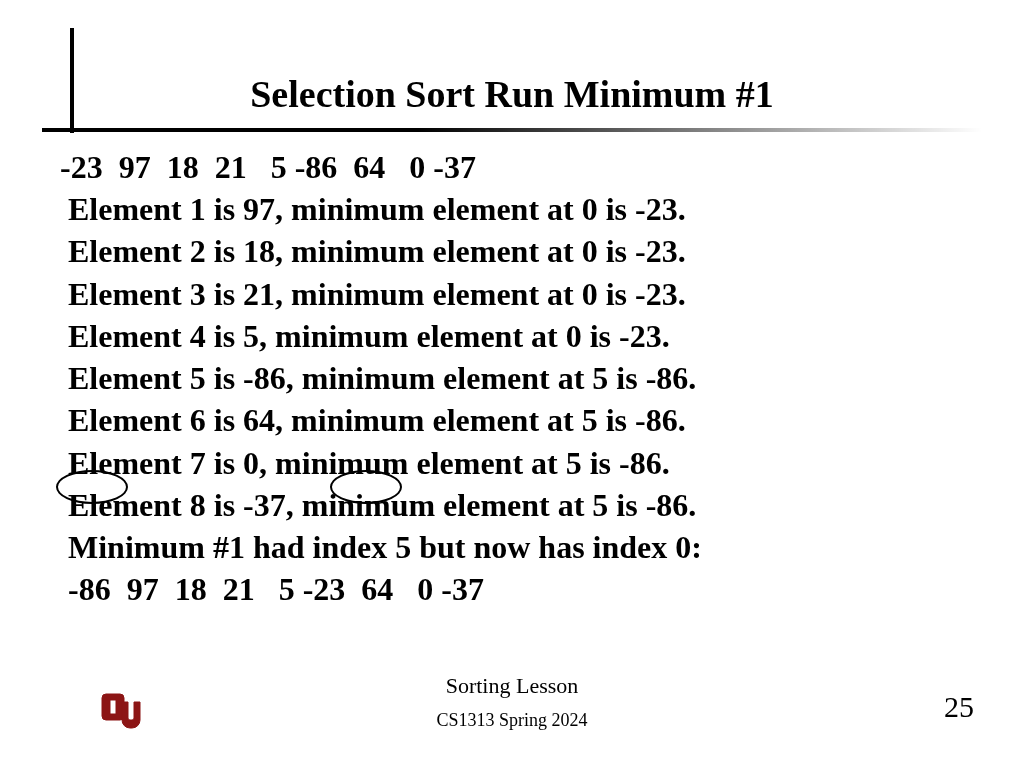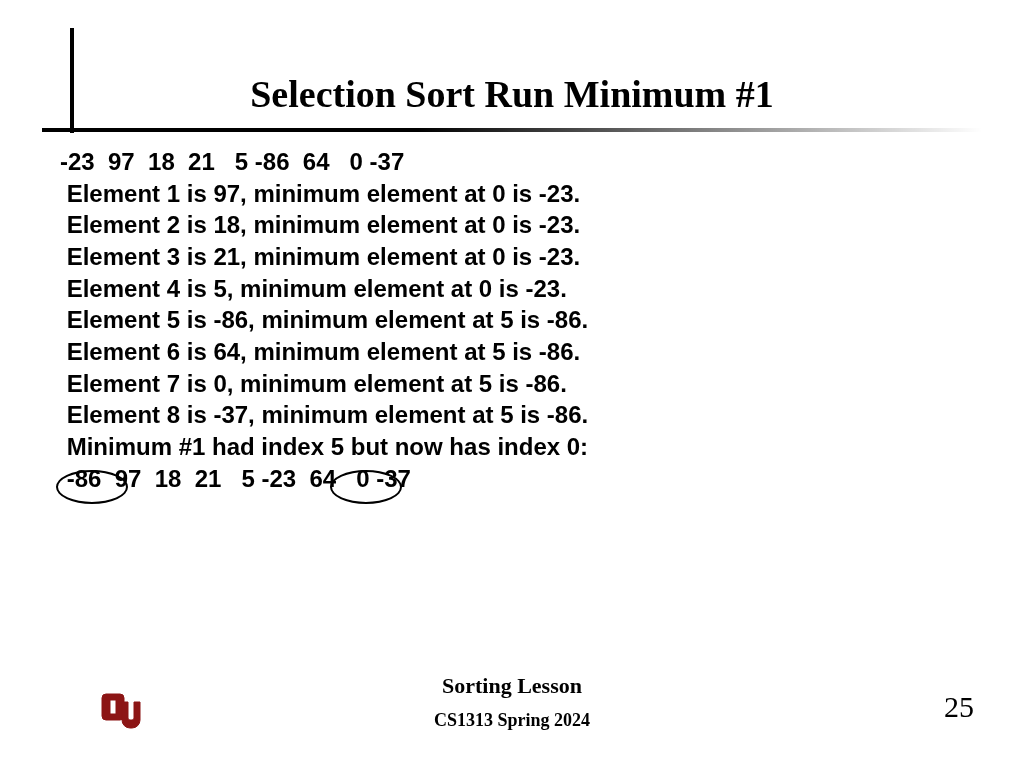--- a/index.html
+++ b/index.html
@@ -33,23 +33,23 @@
     width: 940px;
     height: 4px;
     background: linear-gradient(to right, #000 0%, #000 40%, rgba(0,0,0,0) 100%);
   }
 
   
   .body {
     position: absolute;
     left: 60px;
     top: 146px;
-    font-family: Liberation Sans, sans-serif;
+    font-family: Liberation Serif, serif;
     font-weight: bold;
-    font-size: 24px;
+    font-size: 32px;
     line-height: 1.32;
     white-space: pre;
   }
 
   
   .circ {
     position: absolute;
     border: 2px solid #000;
     border-radius: 50%;
     background: transparent;
@@ -59,21 +59,20 @@
 
   
   .footer-center {
     position: absolute;
     bottom: 36px;
     left: 0;
     width: 1024px;
     text-align: center;
     font-size: 22px;
     line-height: 1.2;
-    font-weight: bold;
   }
   .footer-center .sub { font-size: 18px; margin-top: 11px; }
   .page-num {
     position: absolute;
     right: 50px;
     bottom: 44px;
     font-size: 30px;
   }
   .logo {
     position: absolute;

